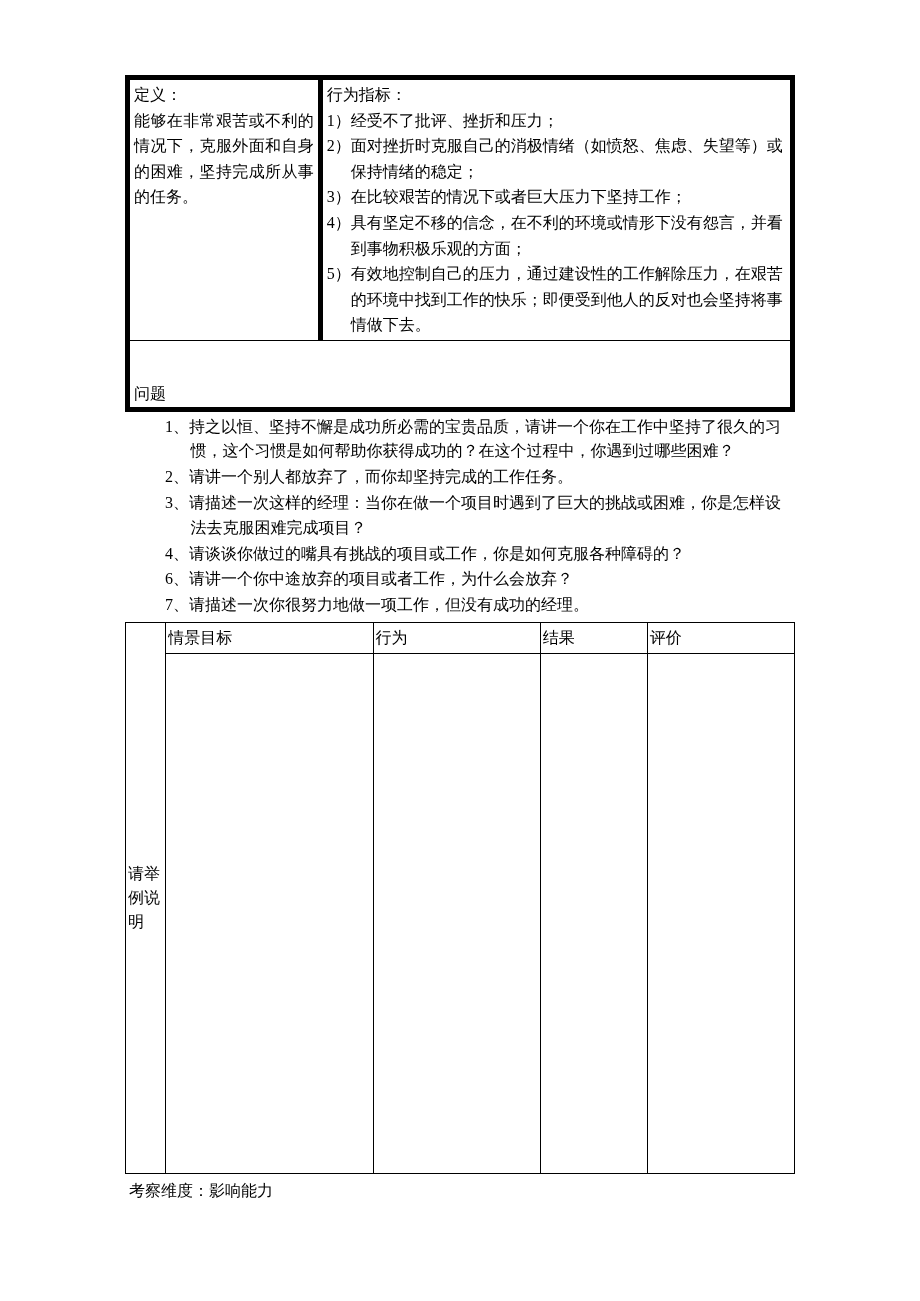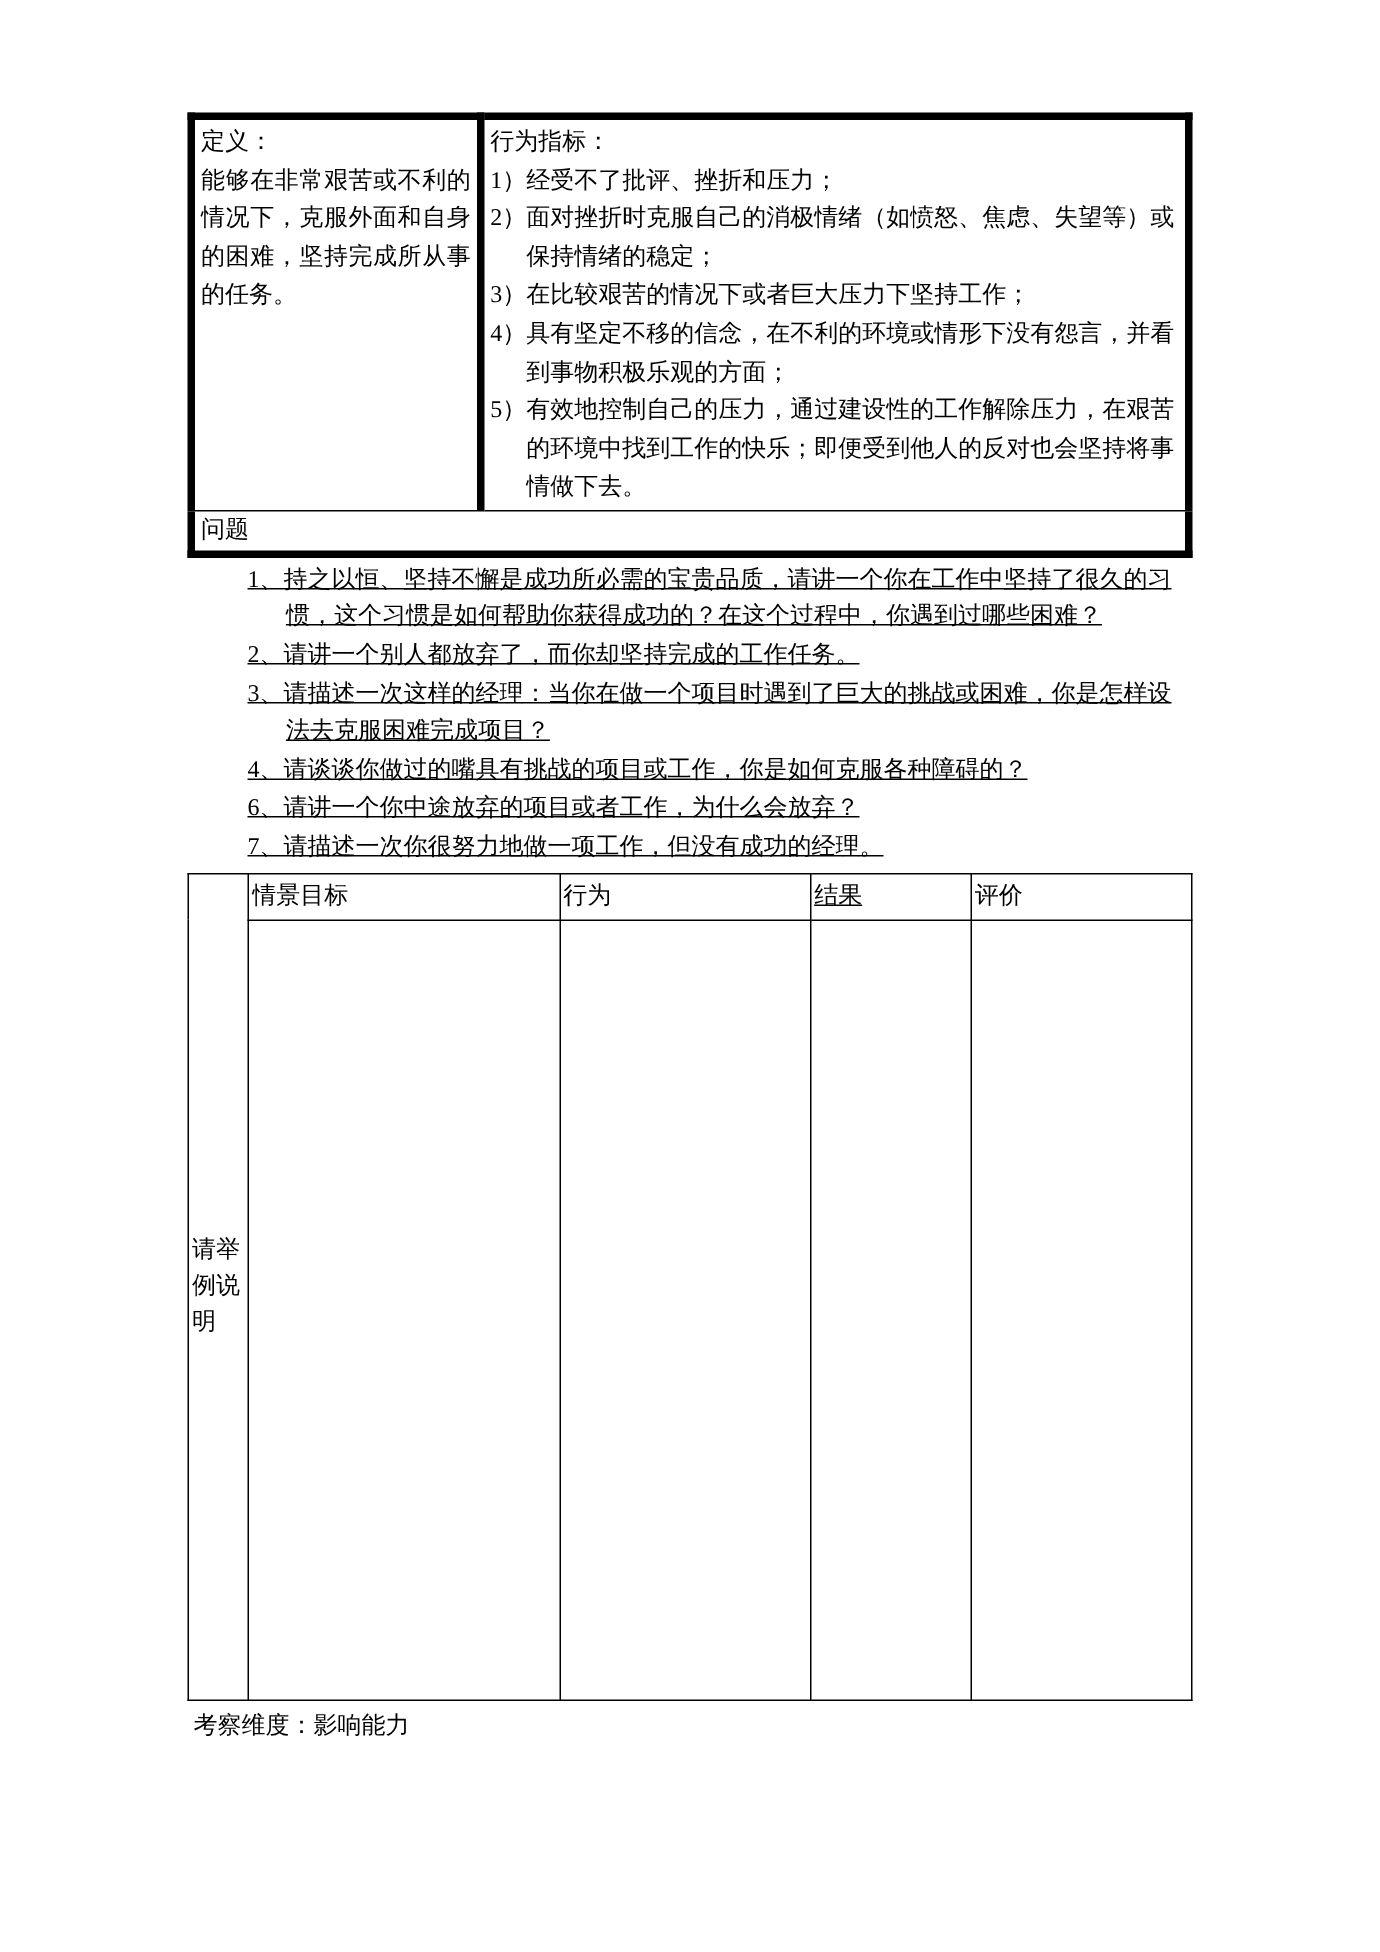--- a/index.html
+++ b/index.html
@@ -36,21 +36,20 @@
       text-indent: -1.5em;
     }
     .indicator-item .num {
       display: inline-block;
       width: 1.5em;
       text-indent: 0;
     }
     .questions-body {
       padding: 3px 10px 3px 40px;
       line-height: 1.55;
-      text-decoration: underline;
     }
     .question-item {
       padding-left: 1.6em;
       text-indent: -1.6em;
       margin-bottom: 1px;
     }
     .record-table {
       width: 100%;
       border-collapse: collapse;
     }
@@ -62,21 +61,21 @@
     }
     .record-table th {
       padding: 2px;
     }
     .record-label {
       width: 6%;
       line-height: 1.5;
     }
     .col-scene { width: 31%; }
     .col-behavior { width: 25%; }
-    .col-result { width: 16%; text-decoration: underline; }
+    .col-result { width: 16%; }
     .col-eval { width: 22%; }
     .record-body td {
       height: 520px;
     }
     .dimension {
       padding: 4px 0 0 4px;
     }
     .def-body {
       text-align: justify;
     }
@@ -96,21 +95,21 @@
       <div class="indicator-item"><span class="num">1）</span><span>经受不了批评、挫折和压力；</span></div>
       <div class="indicator-item"><span class="num">2）</span><span>面对挫折时克服自己的消极情绪（如愤怒、焦虑、失望等）或保持情绪的稳定；</span></div>
       <div class="indicator-item"><span class="num">3）</span><span>在比较艰苦的情况下或者巨大压力下坚持工作；</span></div>
       <div class="indicator-item"><span class="num">4）</span><span>具有坚定不移的信念，在不利的环境或情形下没有怨言，并看到事物积极乐观的方面；</span></div>
       <div class="indicator-item"><span class="num">5）</span><span>有效地控制自己的压力，通过建设性的工作解除压力，在艰苦的环境中找到工作的快乐；即便受到他人的反对也会坚持将事情做下去。</span></div>
     </td>
   </tr>
   <tr>
     <td colspan="2" style="padding:0;border-top:1px solid #000;">
       <div style="display:flex;">
-        <div style="padding:0 4px;">问题</div>
+        <div style="padding:0 4px;margin-top:40px;">问题</div>
       </div>
     </td>
   </tr>
 </tbody>
   </table>
 
 <div class="questions-body">
   <div class="question-item">1、持之以恒、坚持不懈是成功所必需的宝贵品质，请讲一个你在工作中坚持了很久的习惯，这个习惯是如何帮助你获得成功的？在这个过程中，你遇到过哪些困难？</div>
   <div class="question-item">2、请讲一个别人都放弃了，而你却坚持完成的工作任务。</div>
   <div class="question-item">3、请描述一次这样的经理：当你在做一个项目时遇到了巨大的挑战或困难，你是怎样设法去克服困难完成项目？</div>

